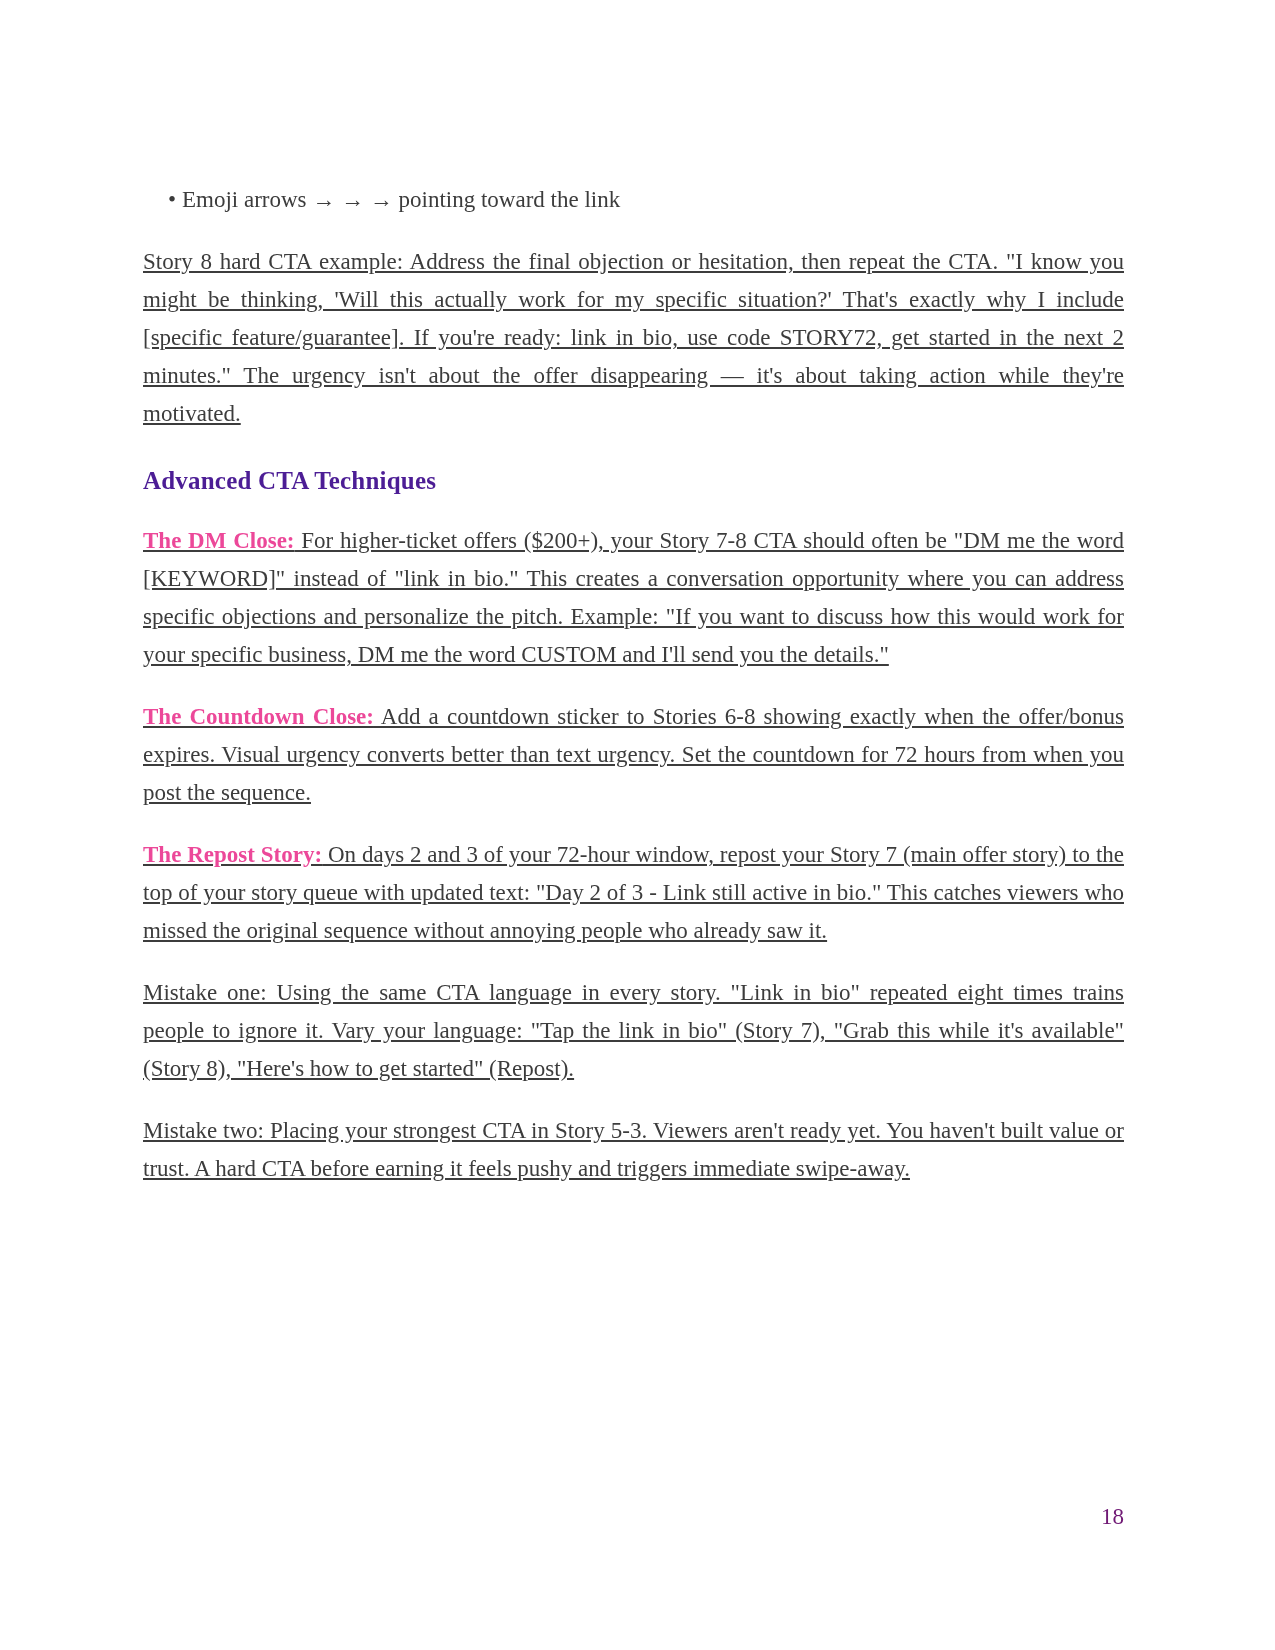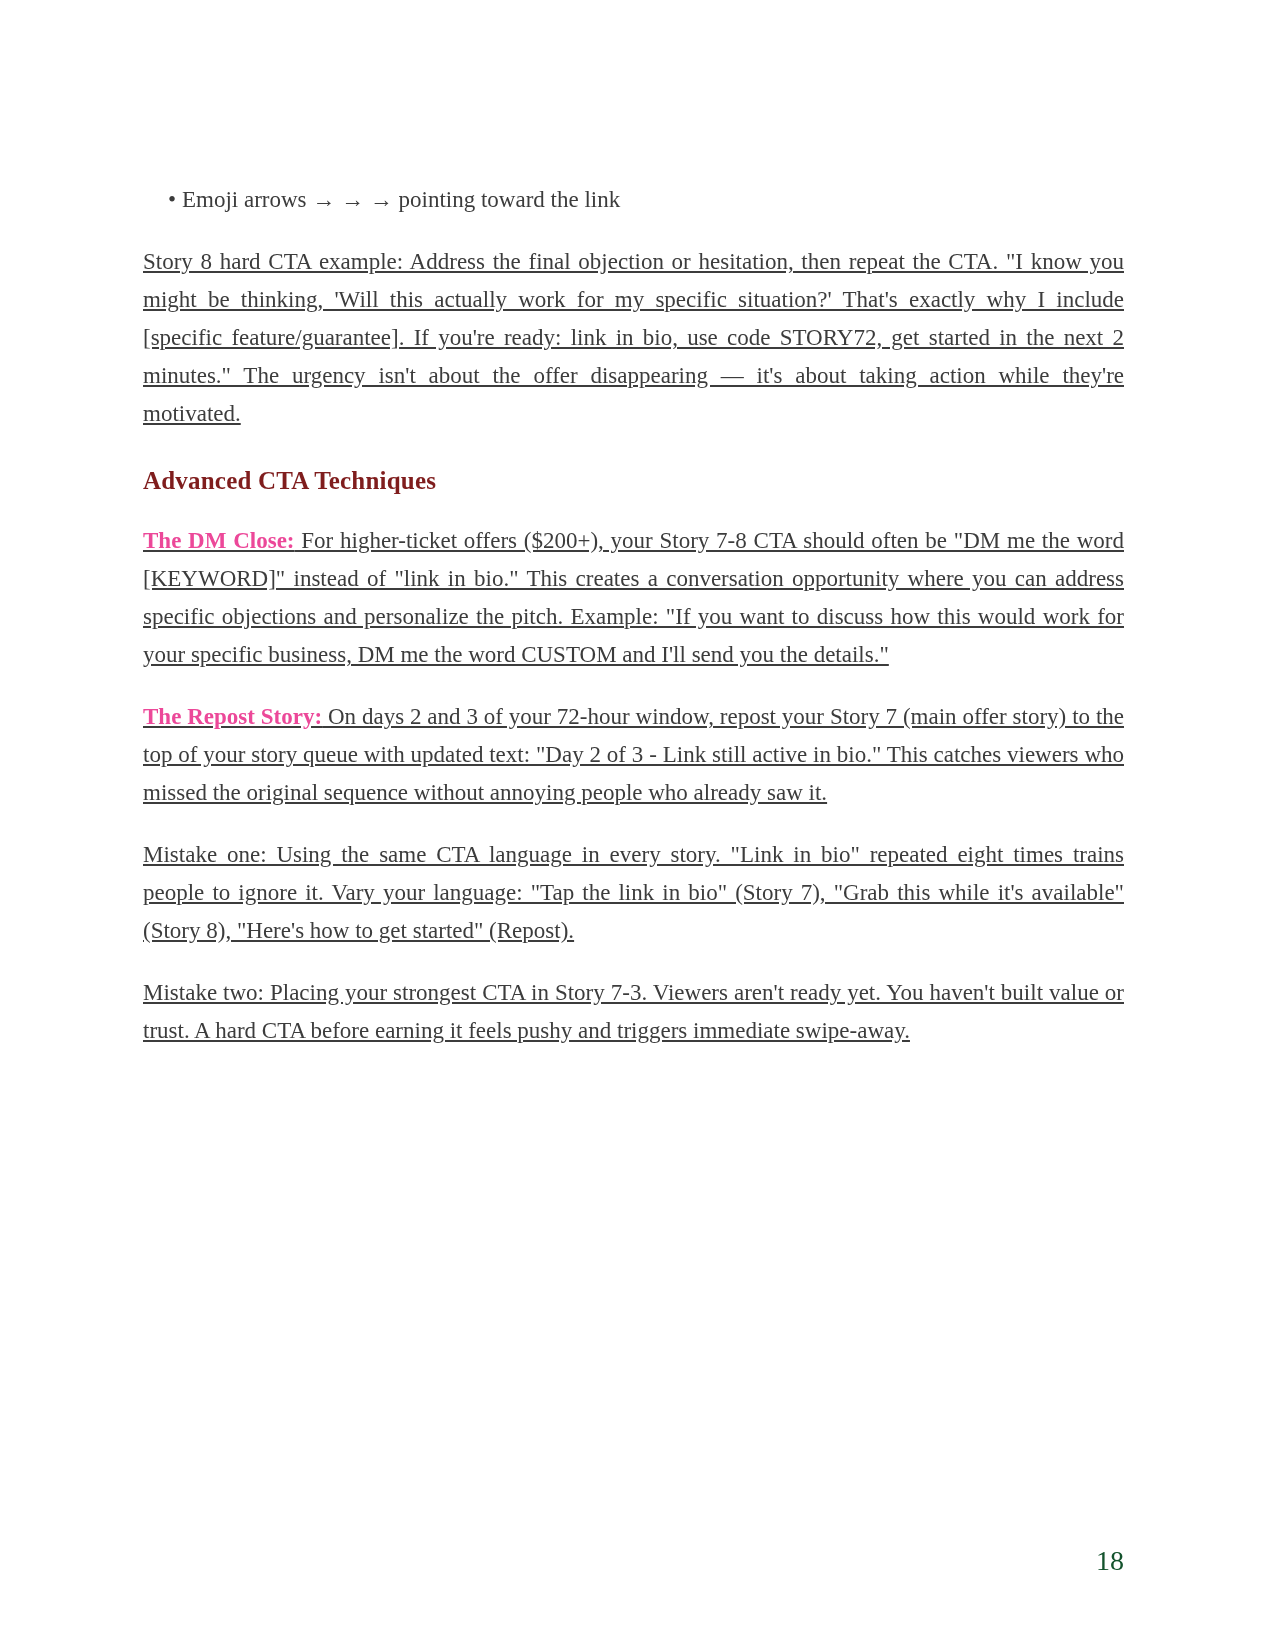--- a/index.html
+++ b/index.html
@@ -39,52 +39,53 @@
   }
   p.body-para .lead {
     font-weight: bold;
     color: #ec4899;
   }
   h2.section-heading {
     margin: 31px 0 25px 0;
     font-size: 25px;
     line-height: 33px;
     font-weight: bold;
-    color: #7f1d1d;
+    color: #4c1d95;
     letter-spacing: 0.2px;
   }
   .page-number {
     position: absolute;
-    top: 1549px;
+    top: 1505px;
     right: 151px;
-    font-size: 28px;
+    font-size: 23px;
     line-height: 24px;
-    color: #14532d;
+    color: #701a75;
   }
 </style>
 </head>
 <body>
 
 <div class="page">
   <div class="content">
 
     <ul class="bullet-list">
       <li class="bullet-item"><span class="bullet-marker">•</span><span>Emoji arrows → → → pointing toward the link</span></li>
     </ul>
 
     <p class="body-para">Story 8 hard CTA example: Address the final objection or hesitation, then repeat the CTA. "I know you might be thinking, 'Will this actually work for my specific situation?' That's exactly why I include [specific feature/guarantee]. If you're ready: link in bio, use code STORY72, get started in the next 2 minutes." The urgency isn't about the offer disappearing — it's about taking action while they're motivated.</p>
 
     <h2 class="section-heading">Advanced CTA Techniques</h2>
 
     <p class="body-para"><span class="lead">The DM Close:</span><span> For higher-ticket offers ($200+), your Story 7-8 CTA should often be "DM me the word [KEYWORD]" instead of "link in bio." This creates a conversation opportunity where you can address specific objections and personalize the pitch. Example: "If you want to discuss how this would work for your specific business, DM me the word CUSTOM and I'll send you the details."</span></p>
 
+    <p class="body-para"><span class="lead">The Countdown Close:</span><span> Add a countdown sticker to Stories 6-8 showing exactly when the offer/bonus expires. Visual urgency converts better than text urgency. Set the countdown for 72 hours from when you post the sequence.</span></p>
 
     <p class="body-para"><span class="lead">The Repost Story:</span><span> On days 2 and 3 of your 72-hour window, repost your Story 7 (main offer story) to the top of your story queue with updated text: "Day 2 of 3 - Link still active in bio." This catches viewers who missed the original sequence without annoying people who already saw it.</span></p>
 
 
     <p class="body-para">Mistake one: Using the same CTA language in every story. "Link in bio" repeated eight times trains people to ignore it. Vary your language: "Tap the link in bio" (Story 7), "Grab this while it's available" (Story 8), "Here's how to get started" (Repost).</p>
 
-    <p class="body-para">Mistake two: Placing your strongest CTA in Story 7-3. Viewers aren't ready yet. You haven't built value or trust. A hard CTA before earning it feels pushy and triggers immediate swipe-away.</p>
+    <p class="body-para">Mistake two: Placing your strongest CTA in Story 5-3. Viewers aren't ready yet. You haven't built value or trust. A hard CTA before earning it feels pushy and triggers immediate swipe-away.</p>
 
   </div>
 
   <div class="page-number">18</div>
 </div>
 
 </body></html>

